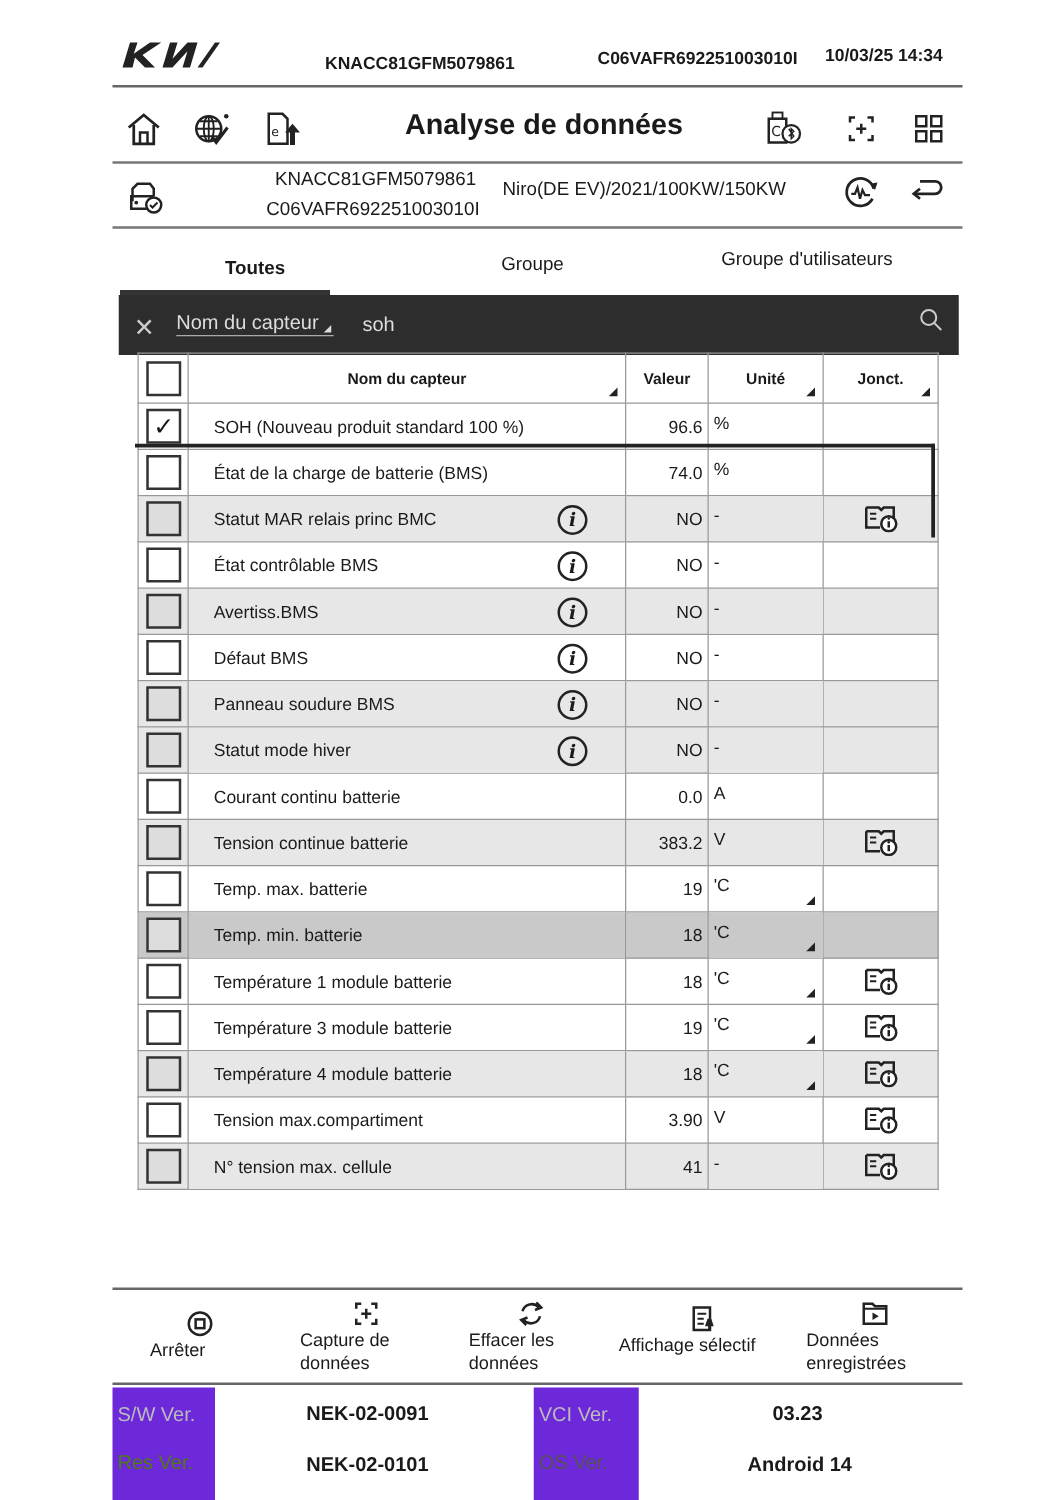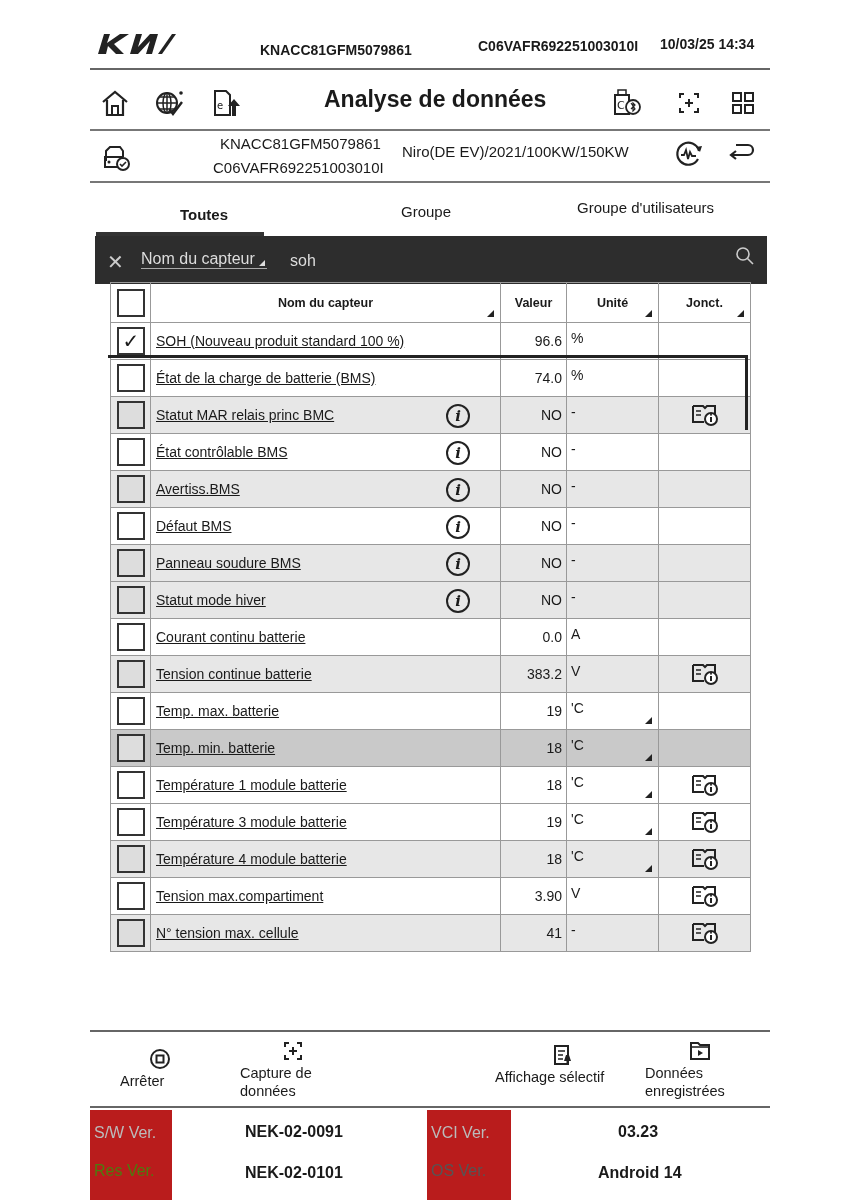--- a/index.html
+++ b/index.html
@@ -25,36 +25,36 @@
   .sb-x { position: absolute; left: 12px; top: 14px; color: #ccc; font-size: 20px; }
   .sb-field { position: absolute; left: 46px; top: 14px; color: #ddd; font-size: 16px; border-bottom: 1px solid #aaa; padding-right: 12px; }
   .sb-field::after { content: ""; position: absolute; right: 2px; bottom: 2px; border-left: 6px solid transparent; border-bottom: 6px solid #ddd; }
   .sb-value { position: absolute; left: 195px; top: 16px; color: #ddd; font-size: 16px; }
   .sb-search { position: absolute; right: 12px; top: 10px; width: 20px; height: 20px; }
   .table { left: 110px; top: 282px; width: 640px; }
   table { border-collapse: collapse; width: 640px; table-layout: fixed; }
   th, td { border: 1px solid #999; height: 37px; font-size: 14px; }
   th { font-weight: bold; font-size: 12.5px; position: relative; height: 40px; }
   td.chk, th.chk { width: 40px; }
-  td.name { width: 350px; padding-left: 5px; position: relative; text-decoration: underline; }
+  td.name { width: 350px; padding-left: 20px; position: relative; }
   td.val { width: 66px; text-align: right; padding-right: 4px; }
   td.unit { width: 92px; padding-left: 4px; vertical-align: top; padding-top: 7px; position: relative; }
   td.jct { width: 92px; text-align: center; }
   .cbox { display: block; width: 28px; height: 28px; border: 2px solid #333; margin: 0 auto; background: #fff; position: relative; }
   .cbox.checked::after { content: "✓"; position: absolute; left: 4px; top: 0; font-size: 20px; }
   tr.shade td { background: #e7e7e7; }
   tr.dark td { background: #c9c9c9; }
   tr.shade .cbox, tr.dark .cbox { background: #ddd; }
   .info { position: absolute; right: 30px; top: 7px; width: 24px; height: 24px; border: 2px solid #222; border-radius: 50%; text-align: center; font-family: "DejaVu Serif", serif; font-style: italic; font-weight: bold; font-size: 15px; line-height: 20px; }
   .tri { position: absolute; right: 6px; bottom: 5px; border-left: 7px solid transparent; border-bottom: 7px solid #222; }
   .bottombar { left: 90px; top: 1030px; width: 680px; height: 78px; border-top: 2px solid #666; border-bottom: 2px solid #666; }
   .bb-btn { position: absolute; top: 8px; font-size: 14.5px; line-height: 18px; }
   .bb-icon { display: block; margin: 0 auto 2px; width: 22px; height: 22px; }
   .footer { left: 90px; top: 1110px; width: 680px; height: 90px; }
-  .ft-label { position: absolute; background: #b91c1c; color: #bbb; font-size: 16px; padding: 14px 4px; }
+  .ft-label { position: absolute; background: #6d28d9; color: #bbb; font-size: 16px; padding: 14px 4px; }
   .ft-val { position: absolute; font-weight: bold; font-size: 16px; text-align: right; }
   .scroll-mark { left: 108px; top: 355px; width: 640px; height: 75px; border: 3px solid #222; border-left: none; border-bottom: none; pointer-events: none; }
 </style>
 </head>
 <body>
 
 <div class="abs topbar">
   <svg class="abs logo" viewBox="0 0 80 24">
     <path d="M2 22 L8 2 L14 2 L11 11 L24 2 L33 2 L18 12 L28 22 L20 22 L12 14 L10 22 Z" fill="#222"></path>
     <path d="M34 22 L40 2 L46 2 L42 15 L54 2 L62 2 L56 22 L50 22 L54 9 L42 22 Z" fill="#222"></path>
@@ -370,20 +370,29 @@
         <rect x="7.5" y="7.5" width="7" height="7" fill="none" stroke="#222" stroke-width="2"></rect>
       </svg>
     <span>Arrêter</span>
   </div>
   <div class="bb-btn" style="left:150px;width:105px">
     <svg class="bb-icon" viewBox="0 0 22 22">
         <path d="M3 7 V3 H7 M15 3 H19 V7 M3 15 V19 H7 M15 19 H19 V15" fill="none" stroke="#222" stroke-width="2"></path>
         <path d="M11 7 V15 M7 11 H15" stroke="#222" stroke-width="2"></path>
       </svg>
     <span>Capture de données</span>
+  </div>
+  <div class="bb-btn" style="left:285px;width:100px">
+    <svg class="bb-icon" viewBox="0 0 22 22">
+        <path d="M4 9 A7.5 7.5 0 0 1 17 6" fill="none" stroke="#222" stroke-width="2"></path>
+        <path d="M18 13 A7.5 7.5 0 0 1 5 16" fill="none" stroke="#222" stroke-width="2"></path>
+        <path d="M15 2 L19 6 L14 8" fill="none" stroke="#222" stroke-width="2"></path>
+        <path d="M7 20 L3 16 L8 14" fill="none" stroke="#222" stroke-width="2"></path>
+      </svg>
+    <span>Effacer les données</span>
   </div>
   <div class="bb-btn" style="left:405px;width:135px;top:12px">
     <svg class="bb-icon" viewBox="0 0 22 22">
         <path d="M3 2 H16 V20 H3 Z" fill="none" stroke="#222" stroke-width="2"></path>
         <path d="M6 7 H13 M6 11 H11 M6 15 H11" stroke="#222" stroke-width="1.6"></path>
         <path d="M14 11 L17 11 L19 17 H12 Z" fill="#222"></path>
         <rect x="14.5" y="17" width="2" height="3" fill="#222"></rect>
       </svg>
     <span>Affichage sélectif</span>
   </div>

